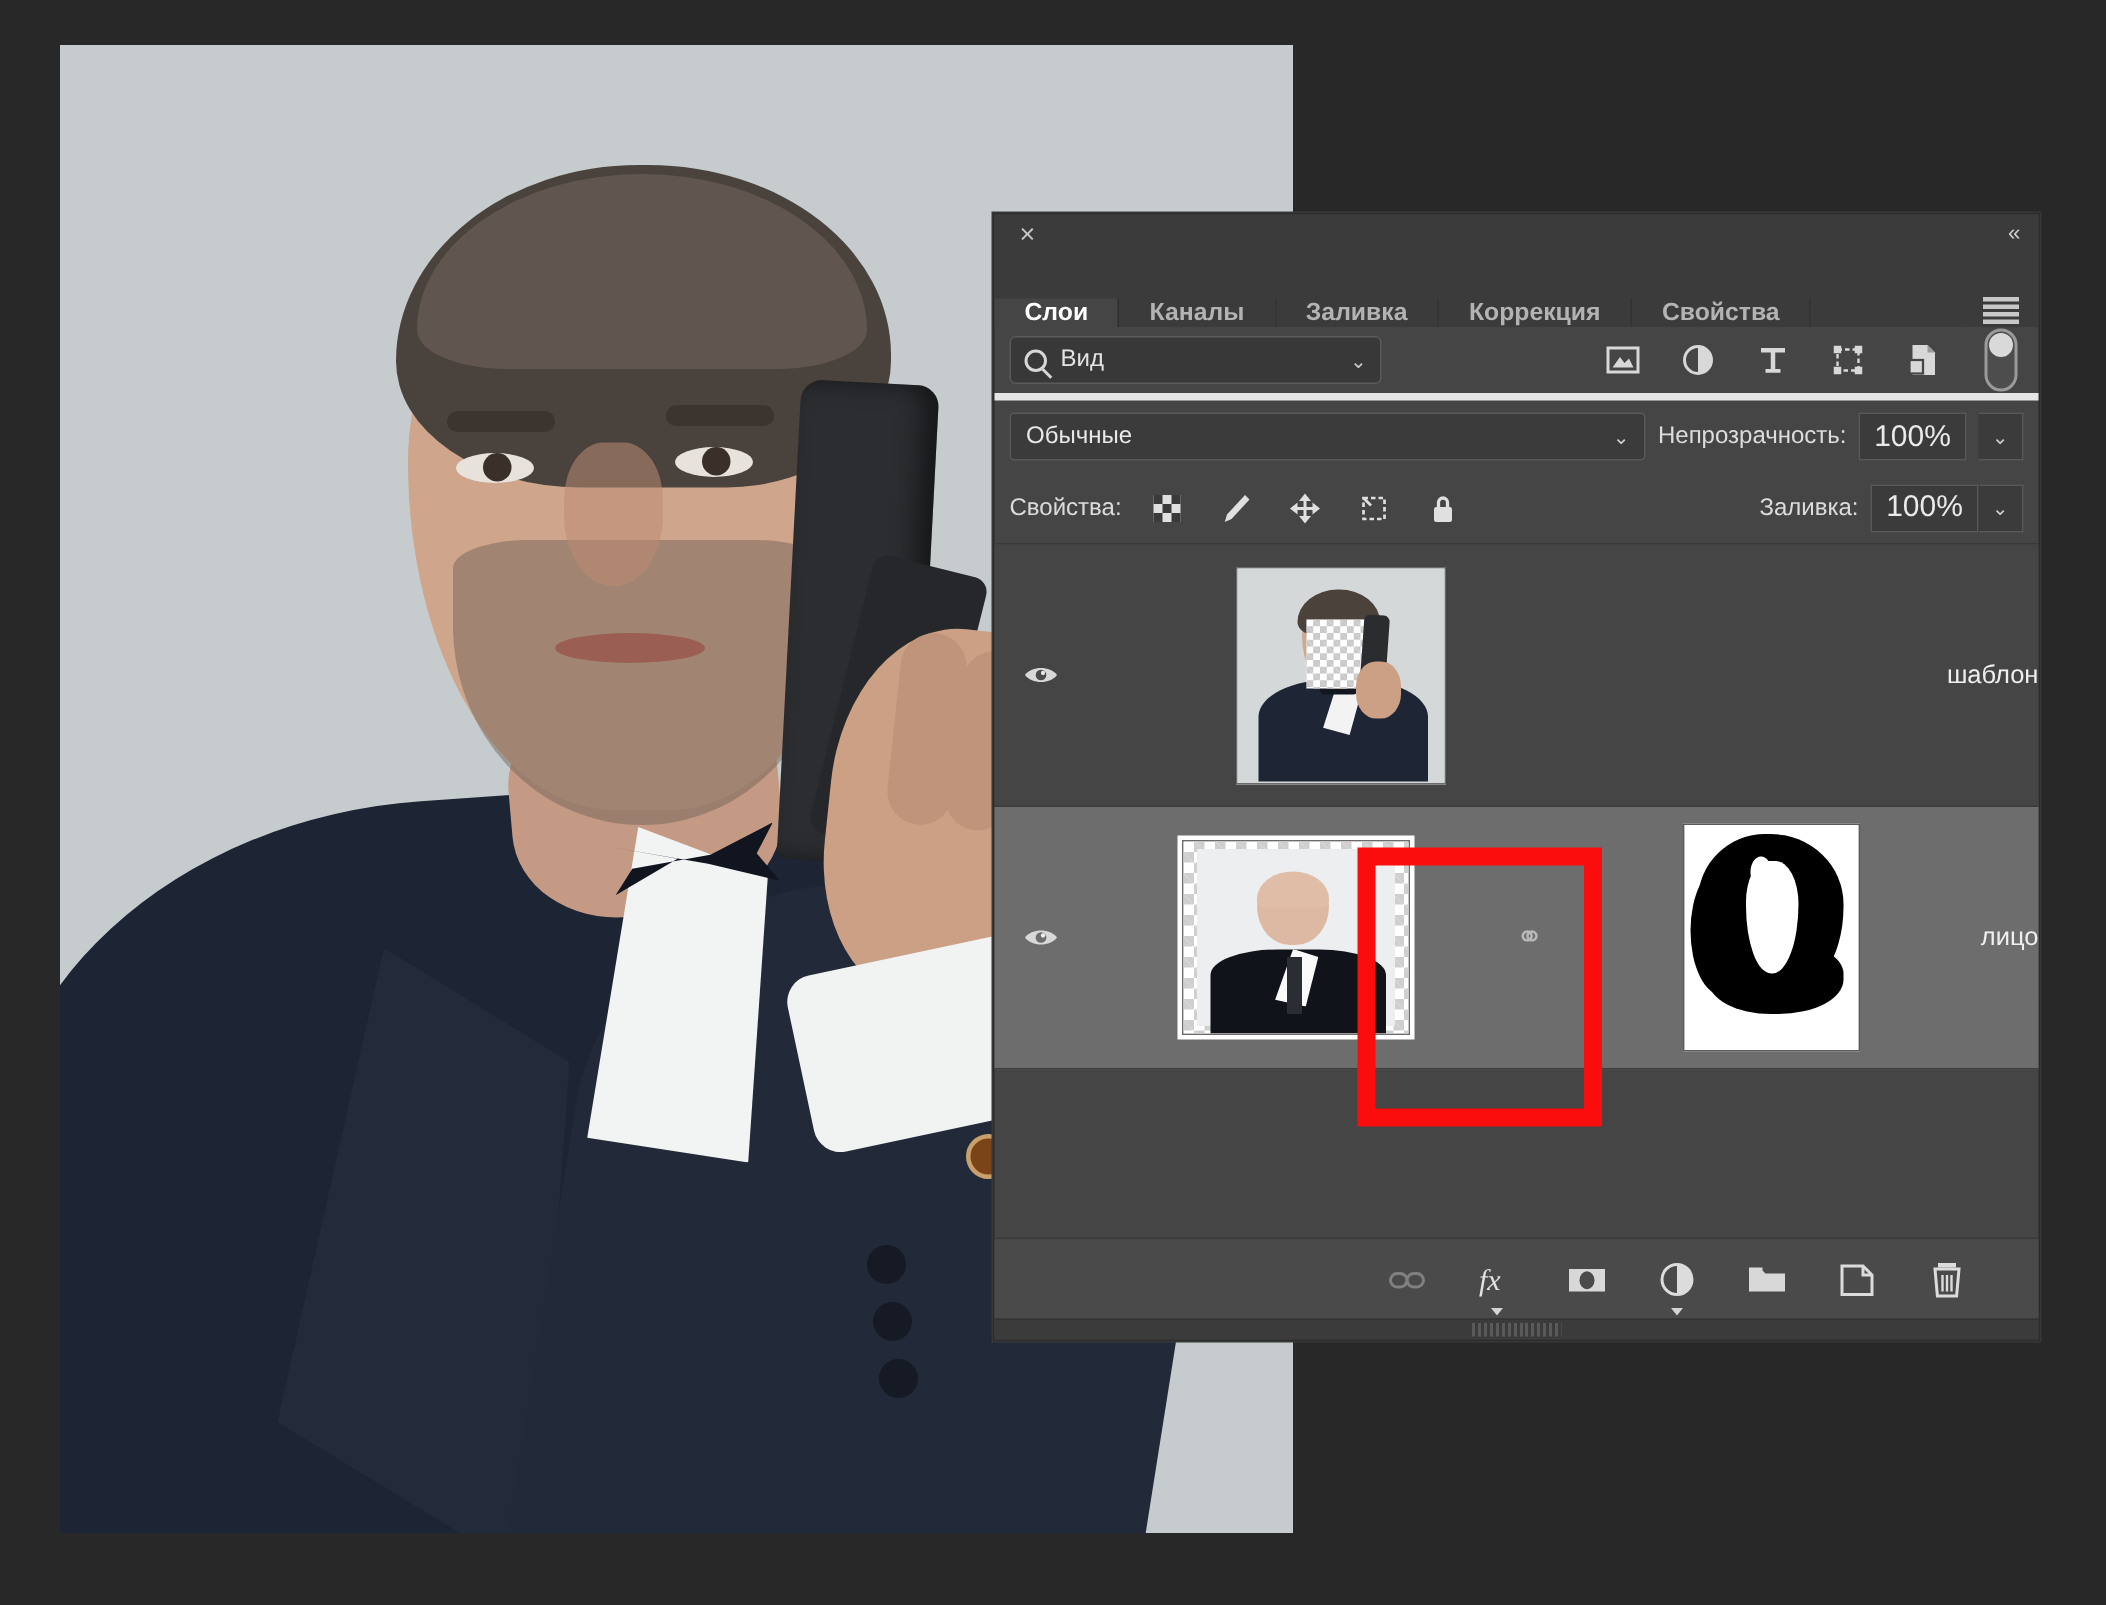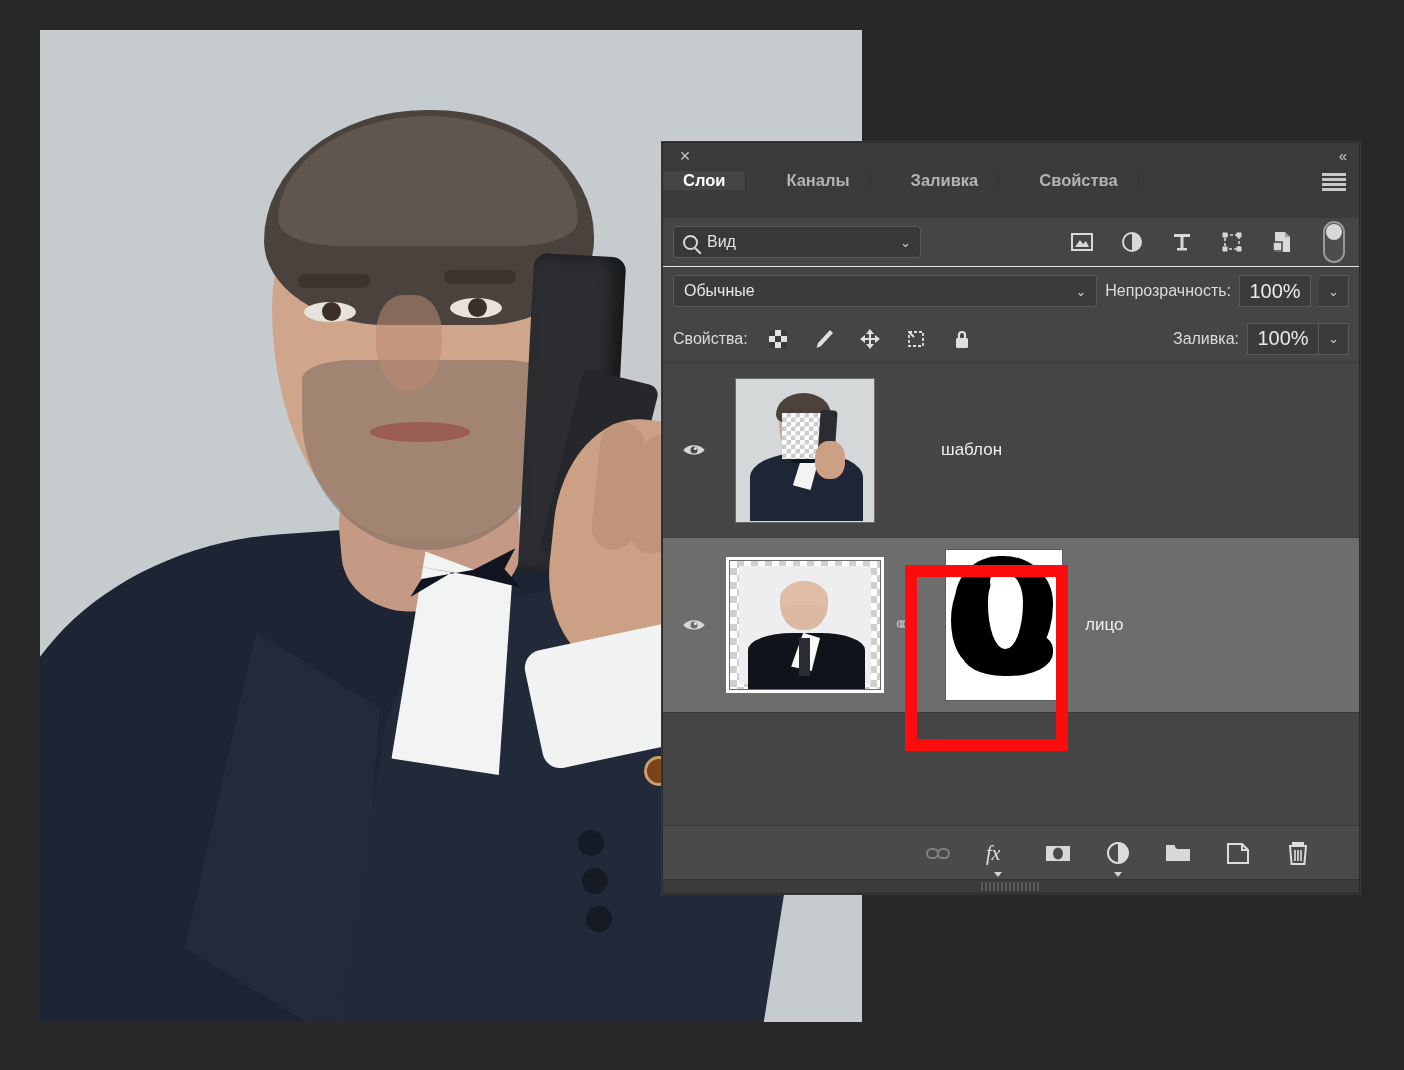--- a/index.html
+++ b/index.html
@@ -112,35 +112,35 @@
     font-size: 15px; color:#d6d6d6;
   }
   .panel-topbar { position:relative; height:28px; background:#3b3b3b; }
   .close-x {
     position:absolute; left:12px; top:3px; width:20px; height:20px;
     color:#c9c9c9; font-size:18px; line-height:20px; text-align:center; cursor:pointer;
   }
   .collapse { position:absolute; right:14px; top:4px; color:#cfcfcf; font-size:15px; letter-spacing:-2px; cursor:pointer; }
 
   
-  .tabs { position:relative; height:47px; background:#3b3b3b; display:flex; align-items:flex-start;gap:20px; }
+  .tabs { position:relative; height:47px; background:#3b3b3b; display:flex; align-items:flex-end; }
   .tab {
     display:flex; align-items:center; padding:0 20px;
     background:#3b3b3b; color:#b3b3b3; font-size:16.5px; font-weight:bold;
     border-right:1px solid #333; cursor:pointer; white-space:nowrap;
   }
   .tab.active { background:#454545; color:#ffffff; border-right:1px solid #2f2f2f; }
   .tab-spacer { flex:1; background:#3b3b3b; border-right:1px solid #333; }
   .burger { width:50px; background:#3b3b3b; display:flex; align-items:center; justify-content:center; cursor:pointer; }
   .burger span { display:block; width:24px; height:3px; background:#c8c8c8; margin:2px 0; }
 
   
   .filter-row {
     height:49px; display:flex; align-items:center; padding:0 10px;
-    border-bottom:1px solid #e5e5e5;
+    border-bottom:5px solid #e5e5e5;
   }
   .search-box {
     width:248px; height:32px; background:#383838; border:1px solid #5a5a5a;
     border-radius:4px; display:flex; align-items:center; padding:0 9px; cursor:pointer;
   }
   .mag { width:15px; height:15px; border:2px solid #d8d8d8; border-radius:50%; position:relative; flex:none; }
   .mag::after { content:""; position:absolute; right:-6px; bottom:-4px; width:8px; height:2px; background:#d8d8d8; transform:rotate(45deg); }
   .search-txt { margin-left:9px; color:#e3e3e3; font-size:16px; }
   .search-caret { margin-left:auto; color:#d0d0d0; font-size:13px; }
   .ftype-icons { display:flex; align-items:center; gap:24px; margin-left:auto; padding-right:6px; }
@@ -171,21 +171,21 @@
 
   
   .lock-row { height:48px; display:flex; align-items:center; padding:0 10px; gap:8px; border-bottom:1px solid #3a3a3a; }
   .lock-label { font-size:16px; color:#dcdcdc; margin-right:10px; }
   .lock-icons { display:flex; align-items:center; gap:22px; }
   .li { width:24px; height:24px; cursor:pointer; }
   .fill-group { margin-left:auto; display:flex; align-items:center; gap:8px; }
 
   
   .layer-list { position:relative; background:#454545; height:305px; }
-  .row { display:flex; align-items:center; height:175px; border-bottom:1px solid #3c3c3c; position:relative; }
+  .row { display:flex; align-items:center; height:175px; border-bottom:1px solid #3c3c3c; position:relative;justify-content:space-between; }
   .row.selected { background:#6d6d6d; }
   .eye-cell { width:62px; display:flex; align-items:center; justify-content:center; cursor:pointer; }
   .eye { width:26px; height:16px; position:relative; }
   .thumb-cell { width:160px; display:flex; align-items:center; justify-content:center; position:relative; }
   .thumb { width:140px; height:145px; border:1px solid #6b6b6b; background:#fff; position:relative; overflow:hidden; }
   .thumb.sel { box-shadow: 0 0 0 3px #ffffff; }
   .checker {
     position:absolute; inset:0;
     background-image:
       linear-gradient(45deg,#cfcfcf 25%,transparent 25%,transparent 75%,#cfcfcf 75%),
@@ -319,20 +319,23 @@
       <div class="tab active">
           <span>Слои</span>
         </div>
       <div class="tab">
           <span>Каналы</span>
         </div>
       <div class="tab">
           <span>Заливка</span>
         </div>
       <div class="tab">
+          <span>Коррекция</span>
+        </div>
+      <div class="tab">
           <span>Свойства</span>
         </div>
       <div class="tab-spacer"></div>
       <div class="burger">
         <div>
             <span></span>
             <span></span>
             <span></span>
             <span></span>
           </div>

